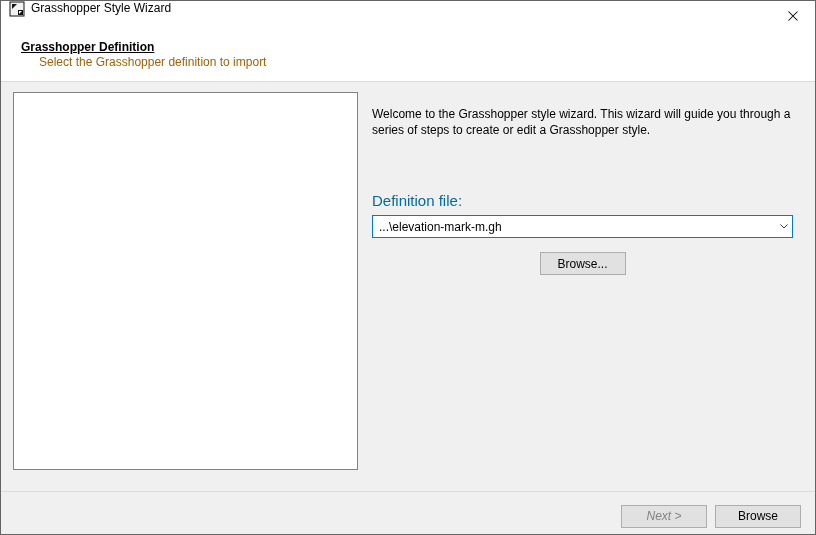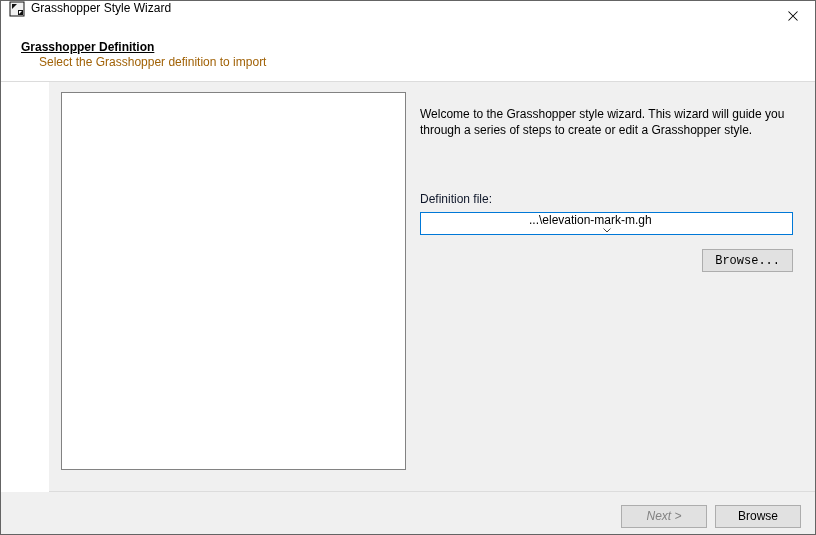--- a/index.html
+++ b/index.html
@@ -63,55 +63,53 @@
       font-size: 12px;
       color: #a16207;
       padding-left: 18px;
     }
     .content-area {
       display: flex;
       background: #f0f0f0;
       height: 410px;
       padding: 10px 12px 10px 12px;
       border-bottom: 1px solid #dcdcdc;
-      margin-left: 48px;
     }
     .preview-panel {
       width: 345px;
       height: 378px;
       background: #ffffff;
       border: 1px solid #828282;
       margin-right: 14px;
     }
     .right-panel {
       flex: 1;
       padding-top: 14px;
       padding-right: 10px;
     }
     .intro-text {
       font-size: 12px;
       color: #000;
       line-height: 1.35;
       margin-bottom: 54px;
     }
     .field-label {
-      font-size: 12px;
-      color: #0f172a;
+      font-size: 15px;
+      color: #0369a1;
       margin-bottom: 6px;
     }
     .combo-box {
       width: 100%;
       height: 23px;
       border: 1px solid #0078d7;
       background: #ffffff;
       display: flex;
       align-items: center;
       position: relative;
       margin-bottom: 14px;
-      flex-direction: column;
     }
     .combo-input {
       flex: 1;
       border: none;
       outline: none;
       padding: 0 6px;
       font-size: 12px;
       font-family: inherit;
       height: 100%;
       background: transparent;
@@ -123,22 +121,21 @@
       align-items: center;
       justify-content: center;
       cursor: pointer;
     }
     .combo-arrow svg {
       width: 8px;
       height: 5px;
     }
     .browse-row {
       display: flex;
-      justify-content: flex-end;
-      font-family: Liberation Mono, monospace;
+      justify-content: center;
     }
     .btn {
       min-width: 86px;
       height: 23px;
       background: #e1e1e1;
       border: 1px solid #adadad;
       font-size: 12px;
       font-family: inherit;
       cursor: pointer;
       padding: 0 12px;

